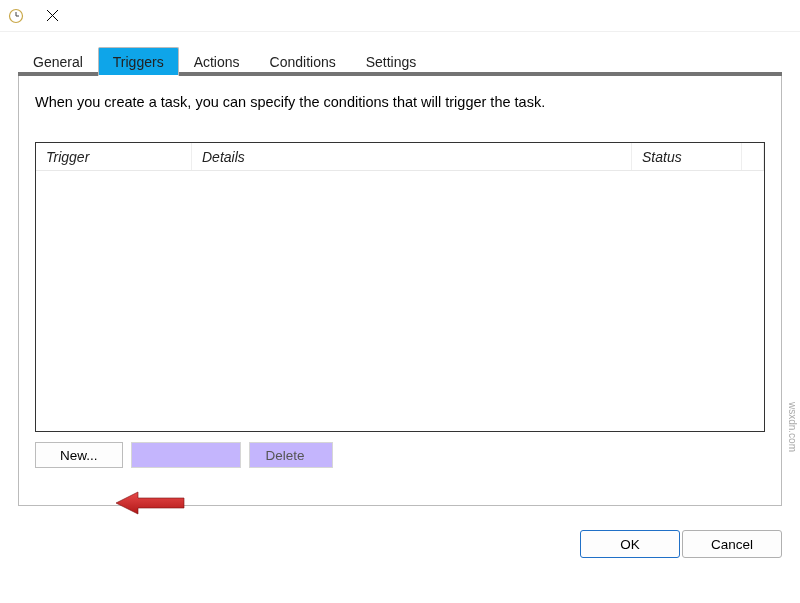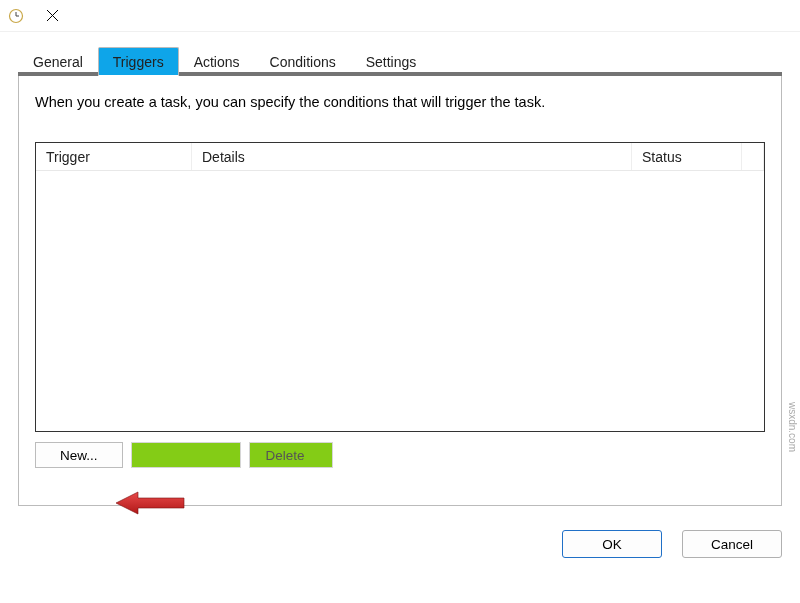--- a/index.html
+++ b/index.html
@@ -79,20 +79,21 @@
       height: 290px;
       display: flex;
       flex-direction: column;
       background: #fff;
     }
     .grid-header {
       display: flex;
       height: 28px;
       align-items: flex-start;
       border-bottom: 1px solid #e8e8e8;
+      font-style: italic;
     }
     .grid-header .col {
       padding: 4px 10px;
       font-size: 14px;
       color: #222;
       border-right: 1px solid #eee;
       height: 100%;
       display: flex;
       align-items: center;
     }
@@ -114,31 +115,31 @@
       border: 1px solid #bcbcbc;
       font-size: 13.5px;
       padding: 0 24px;
       cursor: pointer;
       font-family: inherit;
     }
     .btn-smudge {
       min-width: 110px;
       height: 26px;
       border: 1px solid #d6d6d6;
-      background: #84cc16;
+      background: #c4b5fd;
       display: flex;
       align-items: center;
       padding: 0 16px;
       font-size: 13.5px;
       color: #555;
     }
     .dialog-footer {
       display: flex;
       justify-content: flex-end;
-      gap: 20px;
+      gap: 2px;
       padding: 14px 18px 0 18px;
     }
     .dlg-btn {
       min-width: 100px;
       height: 28px;
       background: #fdfdfd;
       border: 1px solid #b0b0b0;
       border-radius: 3px;
       font-size: 13.5px;
       cursor: pointer;

